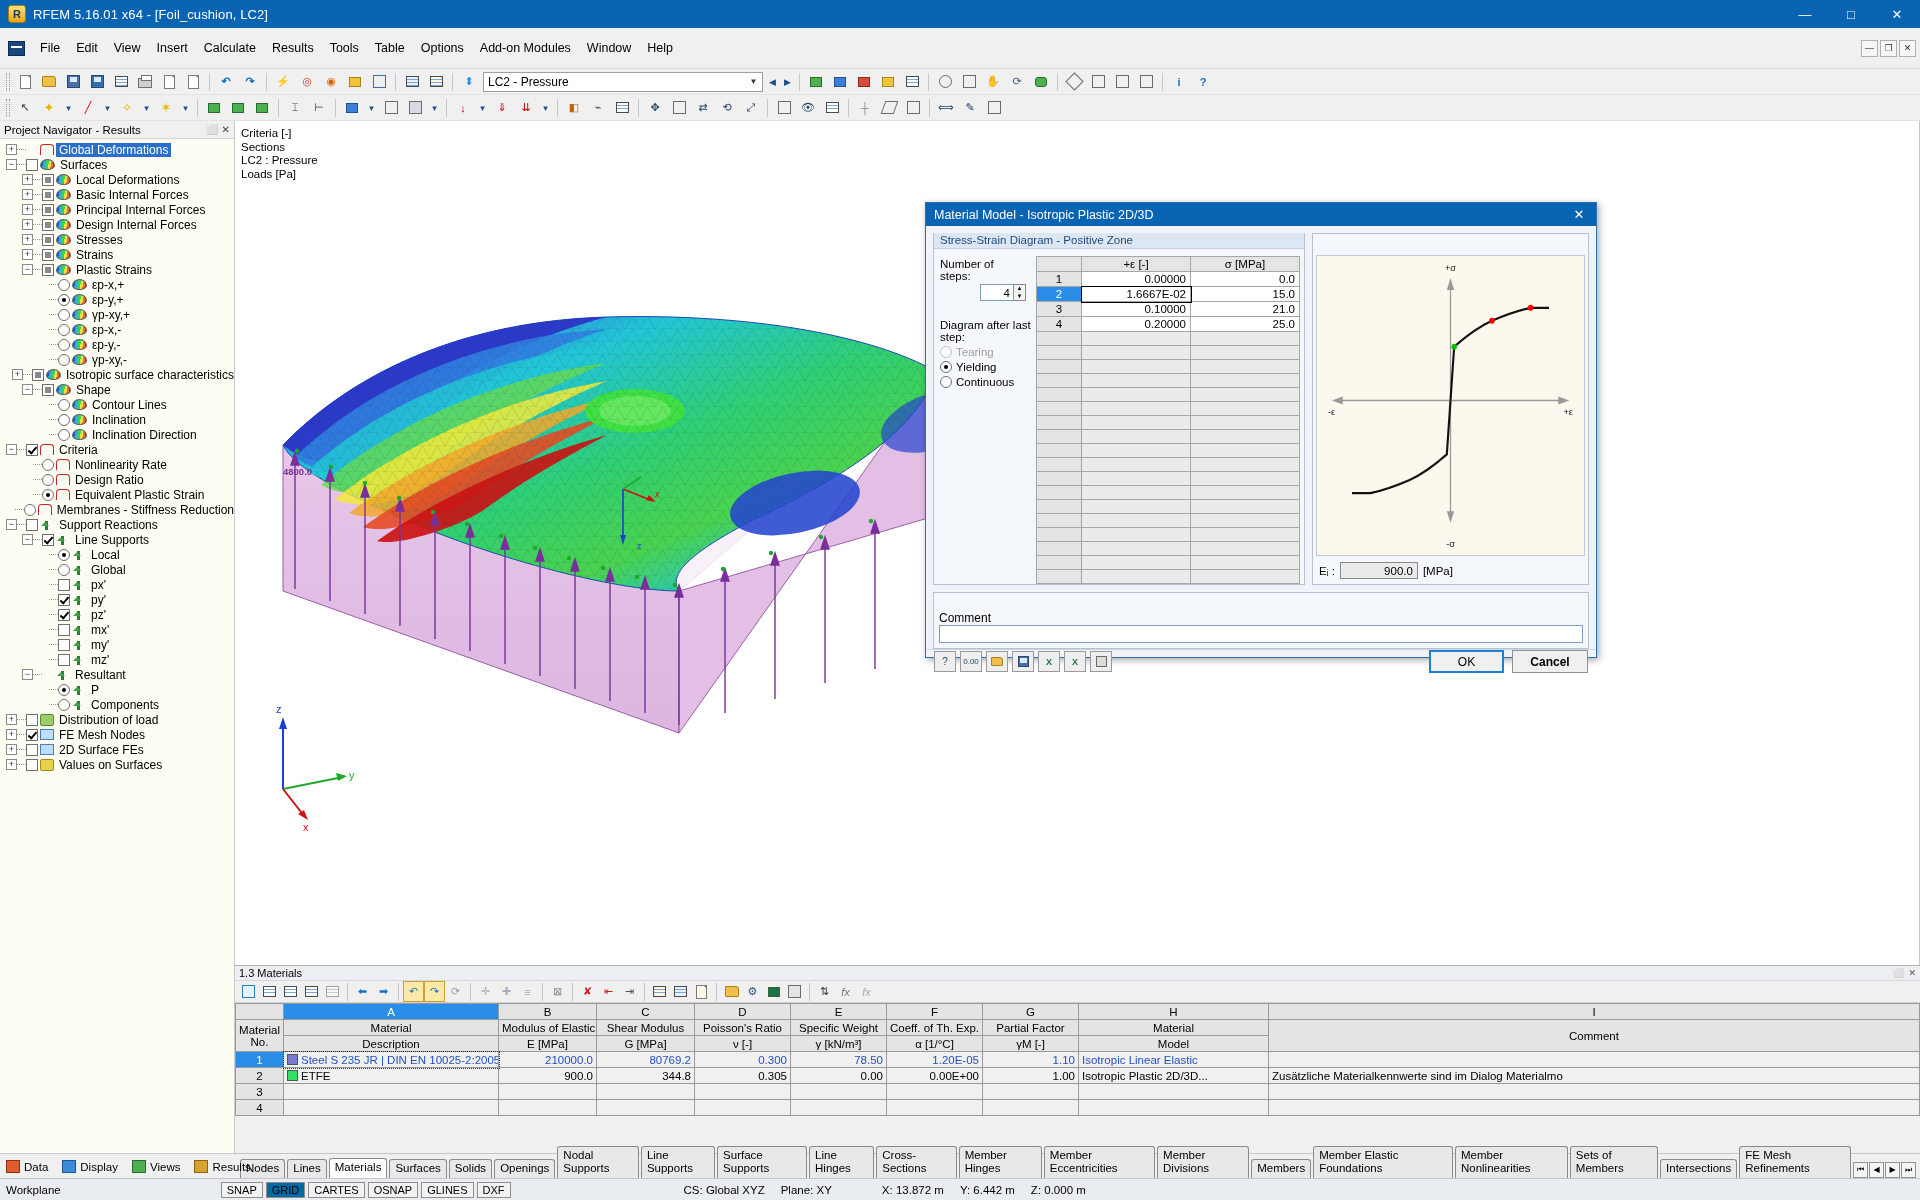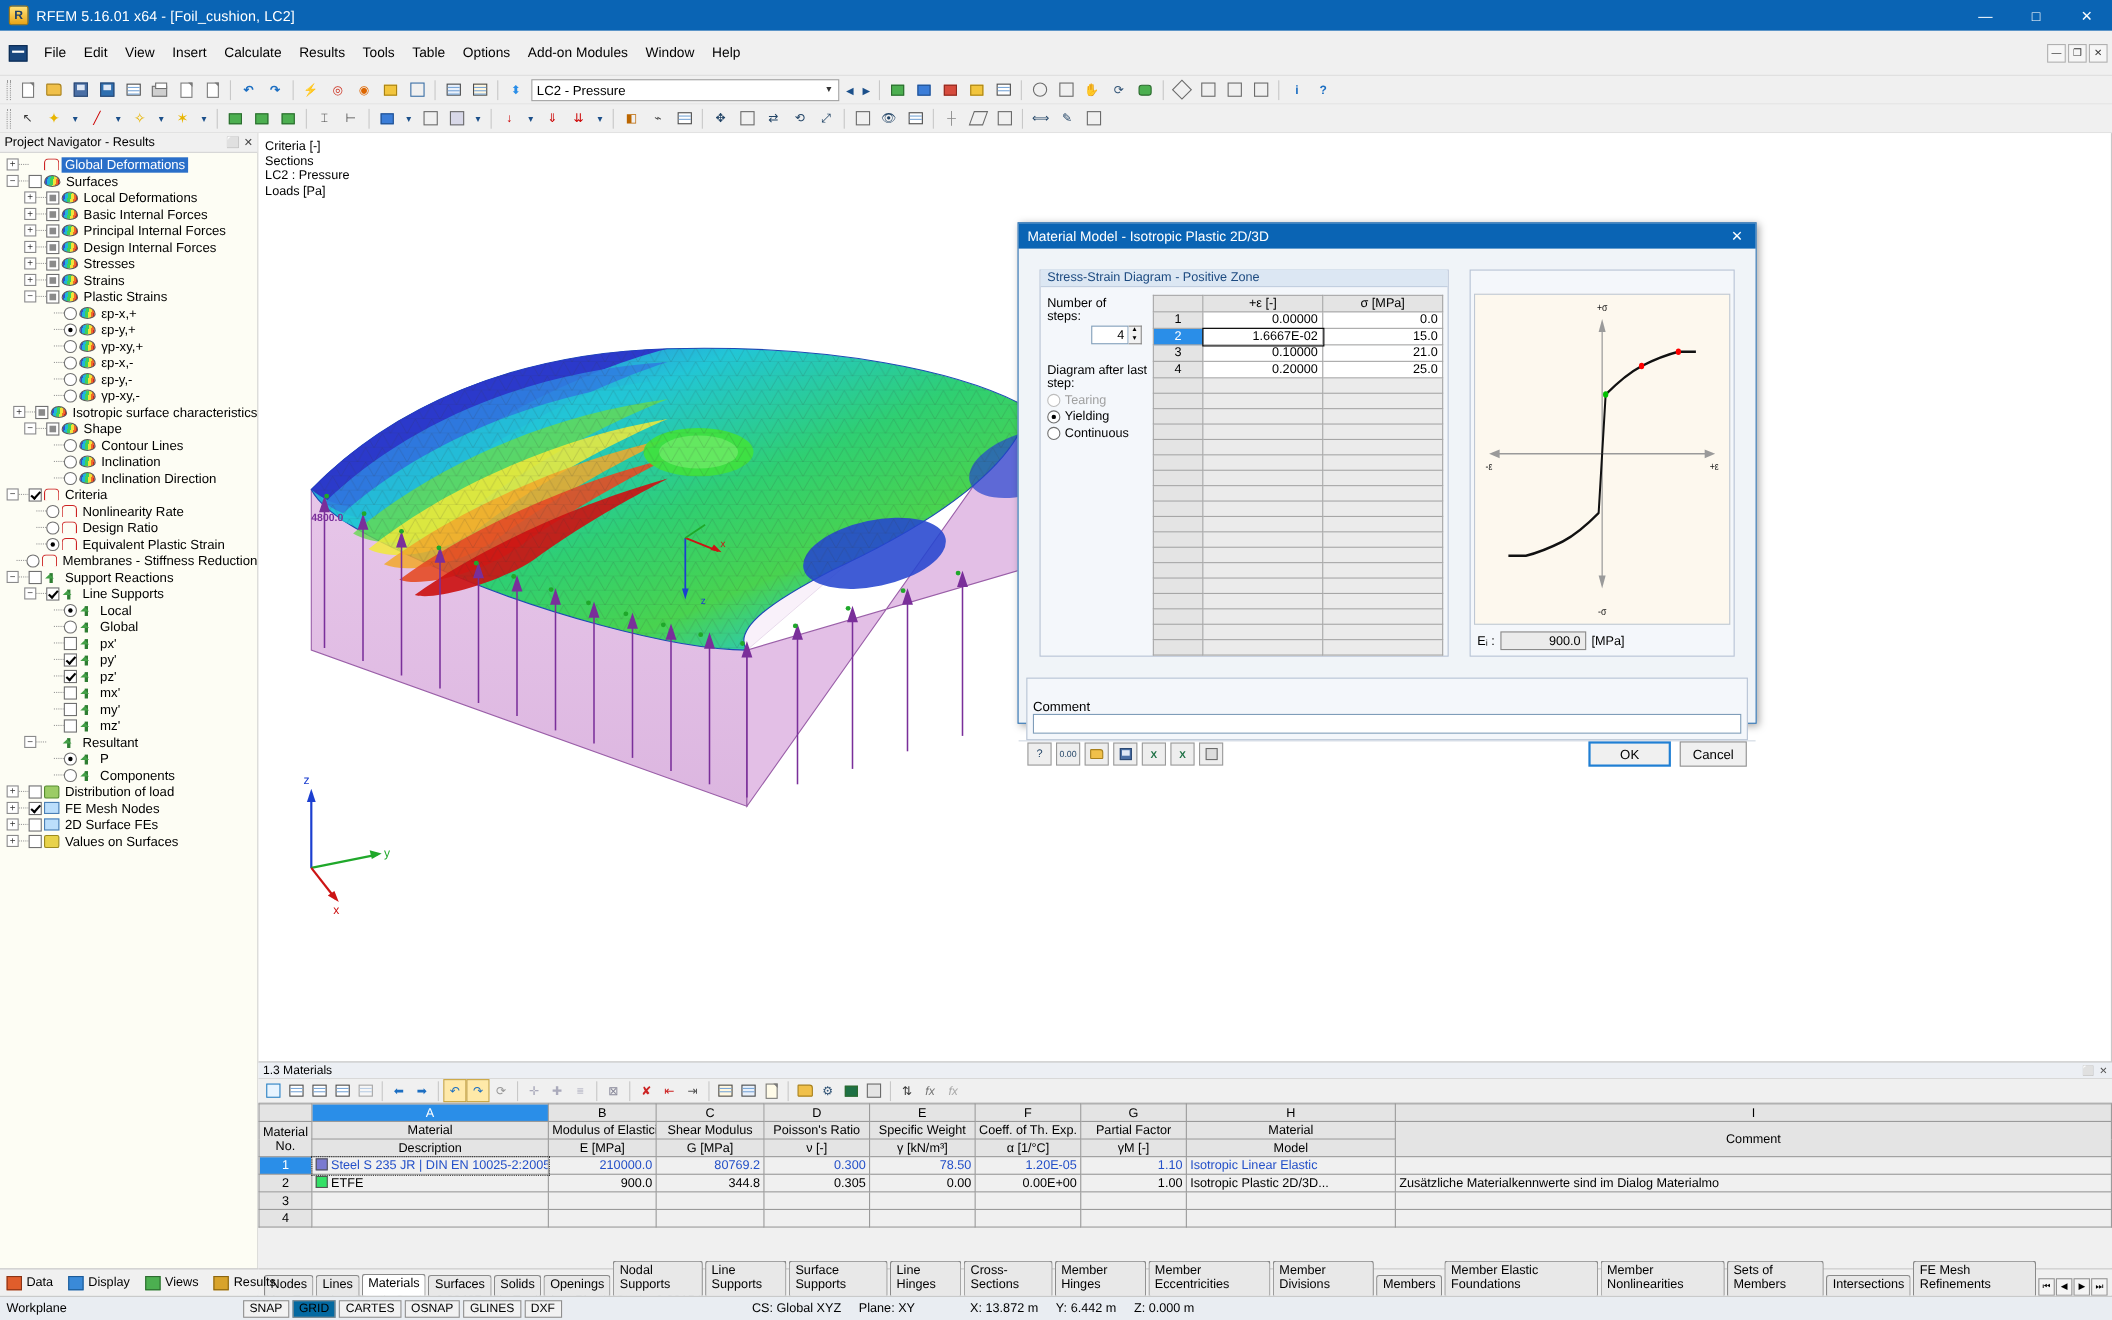--- a/index.html
+++ b/index.html
@@ -136,36 +136,36 @@
   .selcell { outline:1px dotted #333; }
 
   .tabstrip { position:absolute; left:235px; right:0; bottom:22px; height:25px; background:#f0f0f0; display:flex; align-items:flex-end; padding-left:5px; border-top:1px solid #c6c6c6;}
   .tabx { border:1px solid #8a8a8a; border-bottom:none; background:#e8e8e8; font-size:11.5px; padding:2px 5px 3px; margin-right:2px; border-radius:3px 3px 0 0; line-height:13px;}
   .tabx.active { background:#fff; font-weight:normal; padding-bottom:4px; }
   .tabnav { margin-left:auto; display:flex; gap:1px; padding-right:4px; }
   .tabnav span { width:15px;height:16px;border:1px solid #949494;background:#f4f4f4;font-size:8px;text-align:center;line-height:14px;}
 
   
   .workbar { position:absolute; left:0; right:0; bottom:22px; height:25px; background:#f0f0f0; border-top:1px solid #c6c6c6; display:flex; align-items:center; padding-left:6px; font-size:11.5px;}
-  .wb-item { display:flex; align-items:center; margin-right:14px; }
+  .wb-item { display:flex; align-items:flex-end; margin-right:14px; }
   .wb-ico { width:14px;height:13px;margin-right:4px; }
   .statusbar { position:absolute; left:0; right:0; bottom:0; height:22px; background:#e9edf2; border-top:1px solid #c6c6c6; display:flex; align-items:center; font-size:11.5px; padding-left:6px;}
   .sb-btn { border:1px solid #8f8f8f; background:#f2f2f2; padding:1px 5px; margin-right:3px; font-size:11px; }
   .sb-btn.on { background:#0369a1; }
   .sb-field { margin-left:16px; }
 
   
   .dialog {
     position:absolute; left:925px; top:202px; width:672px; height:456px;
     background:#f0f4f8; border:1px solid #2a6fb0; box-shadow:2px 2px 7px rgba(0,0,0,.35);
     display:flex; flex-direction:column;
   }
   .dlg-title { height:23px; background:#0a64b4; color:#fff; display:flex; align-items:center; padding:0 4px 0 8px; font-size:12.5px;}
   .dlg-title .x { margin-left:auto; width:26px;height:23px;display:flex;align-items:center;justify-content:center;font-size:13px;}
-  .dlg-body { flex:1; display:flex; padding:19px; gap:19px; }
+  .dlg-body { flex:1; display:flex; padding:7px; gap:7px; }
   .group { border:1px solid #b6c2d4; position:relative; background:#f4f7fb; }
   .group > .glabel { position:absolute; top:-1px; left:0; right:0; height:16px; background:#dce7f3; color:#1c4a80; font-size:11.5px; padding:1px 6px; border-bottom:1px solid #c2cfe0;}
   .gL { width:372px; padding-top:18px; display:flex; }
   .gL-left { width:102px; padding:6px 4px 0 6px; font-size:11.5px; }
   .spin { display:flex; align-items:center; margin-top:2px; }
   .spin input { width:34px;height:17px;border:1px solid #7f9db9; text-align:right; padding-right:3px; font-size:11.5px; font-family:"Liberation Sans",sans-serif;}
   .spinb { width:12px;height:17px;border:1px solid #8a8a8a;border-left:none;background:#f2f2f2;display:flex;flex-direction:column;}
   .spinb i { flex:1; font-size:6px; text-align:center; line-height:7px; font-style:normal;}
   .radio-row { display:flex; align-items:center; margin-top:3px; font-size:11.5px; }
   .radio-row .rb { margin-right:4px; }
@@ -181,21 +181,21 @@
   table.ss td.v.act { outline:1.5px solid #000;margin-left:38px; }
   .gR { flex:1; padding-top:18px; display:flex; flex-direction:column; }
   .chartbox { flex:1; background:#fdf8ee; border:1px solid #bfc8d4; margin:3px; position:relative; }
   .erow { display:flex; align-items:center; padding:3px 6px 5px; font-size:11.5px; }
   .erow input { width:78px;height:17px;border:1px solid #8a8a8a; background:#ebebeb; text-align:right; padding-right:4px; margin:0 5px; font-size:11.5px; font-family:"Liberation Sans",sans-serif;}
   .cmtgroup { margin:0 7px; border:1px solid #b6c2d4; background:#f4f7fb; position:relative; padding:18px 5px 5px; }
   .cmtgroup input { width:100%; height:18px; border:1px solid #7f9db9; font-size:11.5px; font-family:"Liberation Sans",sans-serif;}
   .dlg-foot { height:46px; display:flex; align-items:center; padding:0 8px; border-top:1px solid #cfd8e2; }
   .dlg-foot .fbtn { width:22px;height:21px;border:1px solid #9a9a9a; background:#eee; margin-right:4px; display:flex;align-items:center;justify-content:center;font-size:10px;}
   .dlg-foot .okbtn { margin-left:auto; width:75px;height:23px; border:2px solid #1f7fd4; background:#f0f0f0; font-size:12px; display:flex;align-items:center;justify-content:center;}
-  .dlg-foot .cancelbtn { width:61px;height:23px; border:1px solid #909090; background:#f0f0f0; font-size:12px; margin-left:8px; display:flex;align-items:center;justify-content:center;}
+  .dlg-foot .cancelbtn { width:76px;height:23px; border:1px solid #909090; background:#f0f0f0; font-size:12px; margin-left:8px; display:flex;align-items:center;justify-content:center;font-weight:bold;}
 </style>
 </head>
 <body>
 
 <div id="app">
 
   <div class="titlebar">
     <div class="tlogo">R</div>
     <div class="ttext">RFEM 5.16.01 x64 - [Foil_cushion, LC2]</div>
     <div class="winbtns">

